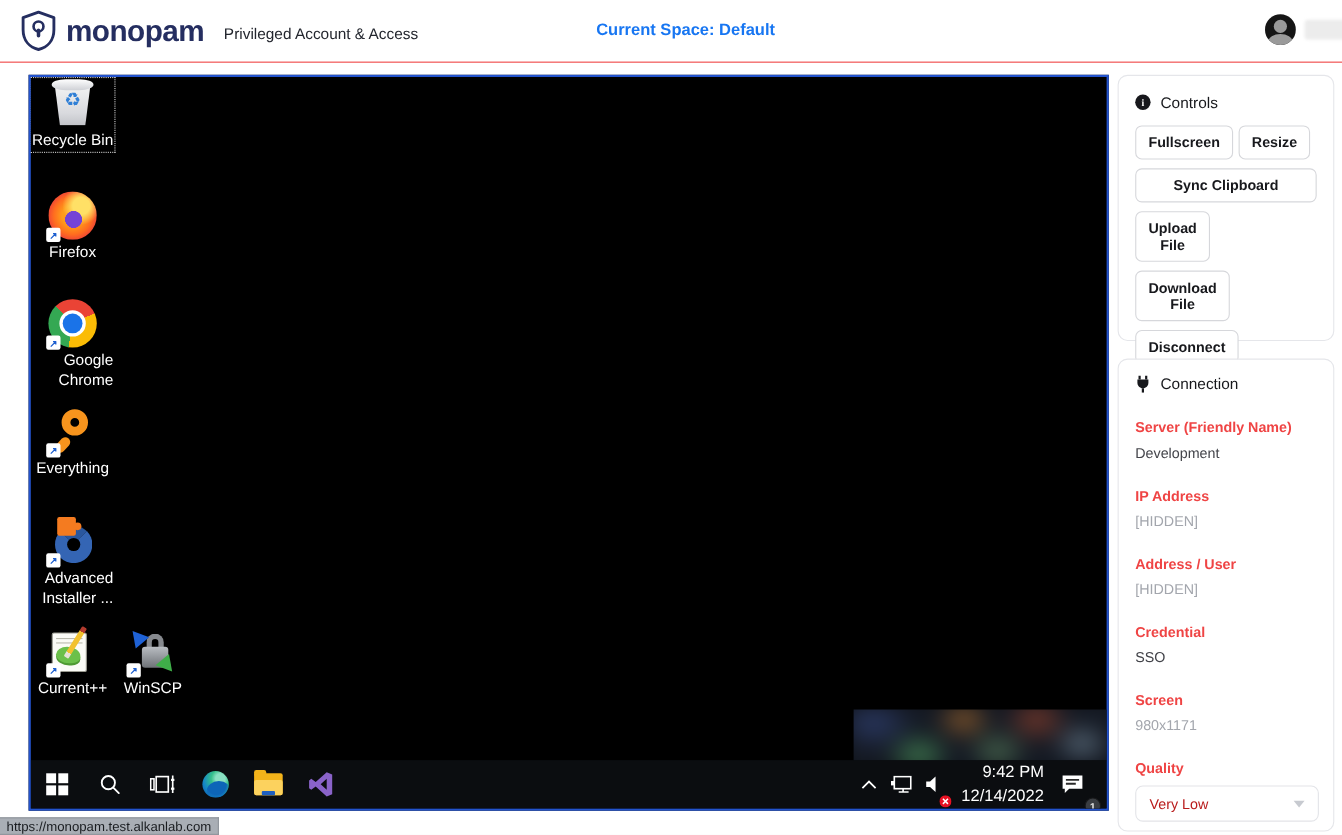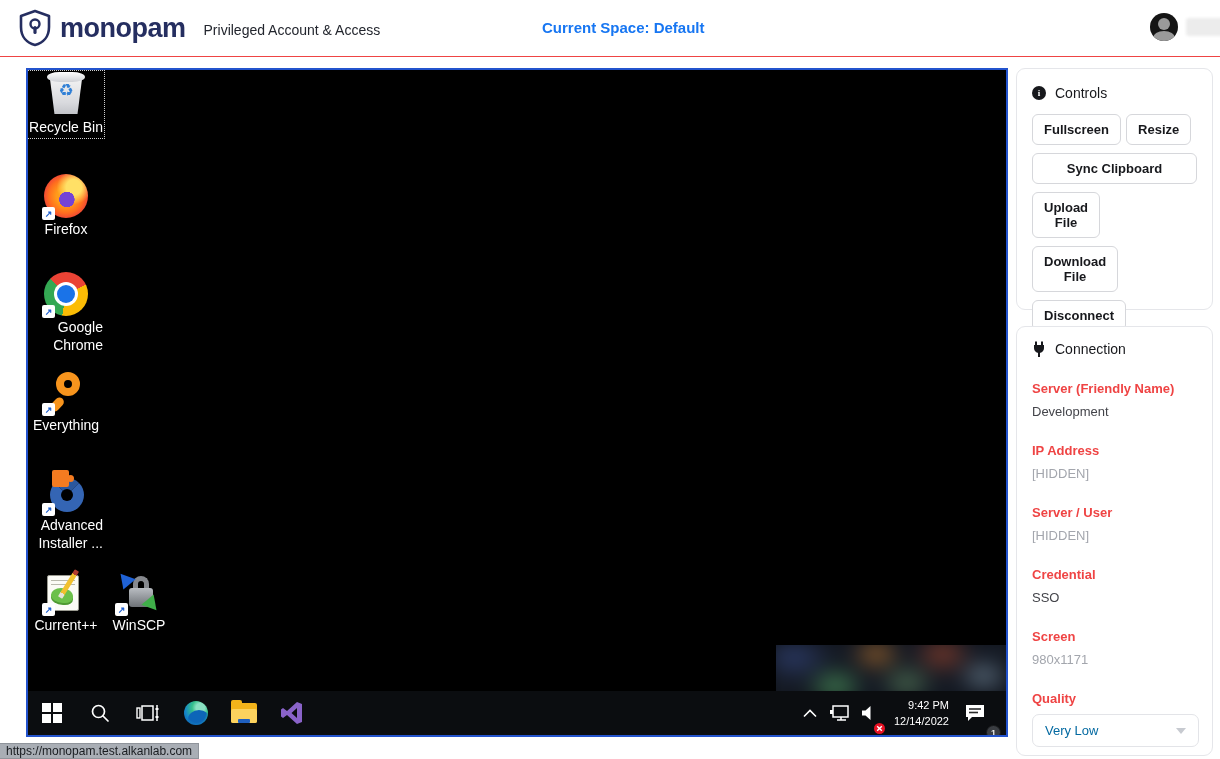--- a/index.html
+++ b/index.html
@@ -119,21 +119,21 @@
              filter:blur(9px); }
 
   
   .taskbar { position:absolute; left:0; top:621px; width:978px; height:44px; background:#0b0d10;
              display:flex; align-items:center; }
   .tb-left { display:flex; align-items:center; height:100%; }
   .tb-item { width:48px; height:100%; display:flex; align-items:center; justify-content:center; cursor:pointer; }
   .tb-spacer { flex:1; }
   .tb-right { display:flex; align-items:center; height:100%; gap:6px; padding-right:12px; }
   .tb-tray-item { display:flex; align-items:center; justify-content:center; height:100%; padding:0 3px; cursor:pointer; }
-  .clock { color:#fff; font-size:11px; text-align:right; line-height:1.5; padding:0 6px; cursor:default; }
+  .clock { color:#fff; font-size:15px; text-align:right; line-height:1.5; padding:0 6px; cursor:default; }
   .edge-icon { width:24px; height:24px; border-radius:50%;
                background:radial-gradient(circle at 68% 28%, #8ae0c2 0 18%, #35c08a 35%, #1586c8 65%, #0b4fa0 100%); position:relative; overflow:hidden; }
   .edge-icon::after { content:""; position:absolute; left:4px; top:9px; width:22px; height:18px;
                       border-radius:50%; background:radial-gradient(circle at 40% 20%, #0d65b8 0 45%, transparent 62%); }
   .folder-icon { position:relative; width:26px; height:20px; }
   .folder-back { position:absolute; left:0; top:0; width:26px; height:20px; background:#f3b31a; border-radius:2px; }
   .folder-tab { position:absolute; left:0; top:-3px; width:11px; height:5px; background:#f3b31a; border-radius:2px 2px 0 0; }
   .folder-front { position:absolute; left:0; top:6px; width:26px; height:14px; background:#fcd25e; border-radius:2px; }
   .folder-bar { position:absolute; left:7px; top:16px; width:12px; height:4px; background:#1f5fbf; border-radius:1px; }
   .badge-circle { position:absolute; right:-7px; bottom:-5px; width:15px; height:15px; border-radius:50%;
@@ -153,21 +153,21 @@
   .btn-wrap { display:flex; flex-wrap:wrap; gap:8px 5px; }
   .ctl-btn { background:#fff; border:1px solid #d6d7db; border-radius:6px; padding:7px 11px;
              font-size:13px; font-weight:bold; color:#17181c; cursor:pointer;
              font-family:"Liberation Sans", sans-serif; }
   .field { margin-bottom:14px; }
   .field-label { font-size:13px; font-weight:bold; color:#ef4444; margin-bottom:8px;margin-top:24px; }
   .field-value { font-size:13px; color:#43444a; }
   .field-value.muted { color:#a3a6ad; }
   .quality-select { margin-top:4px; width:167px; height:33px; border:1px solid #e3e4e8; border-radius:7px;
                     display:flex; align-items:center; justify-content:space-between; padding:0 12px; cursor:pointer; }
-  .quality-value { font-size:13px; color:#0369a1; }
+  .quality-value { font-size:13px; color:#b91c1c; }
   .chev-down { width:0; height:0; border-left:5px solid transparent; border-right:5px solid transparent;
                border-top:6px solid #c7cad0; }
 
   
   .link-tooltip { position:absolute; left:0px; top:743px; height:16px; background:#a9aeb5;
                   border:1px solid #8f949b; border-left:none; display:flex; align-items:center;
                   padding:0 6px; font-size:12px; color:#191c20; }
 
   svg { display:block; }
 </style>
@@ -385,21 +385,21 @@
 
   <div class="field">
     <div class="field-label">Server (Friendly Name)</div>
     <div class="field-value">Development</div>
   </div>
   <div class="field">
     <div class="field-label">IP Address</div>
     <div class="field-value muted">[HIDDEN]</div>
   </div>
   <div class="field">
-    <div class="field-label">Server / User</div>
+    <div class="field-label">Address / User</div>
     <div class="field-value muted">[HIDDEN]</div>
   </div>
   <div class="field">
     <div class="field-label">Credential</div>
     <div class="field-value">SSO</div>
   </div>
   <div class="field">
     <div class="field-label">Screen</div>
     <div class="field-value muted">980x1171</div>
   </div>

